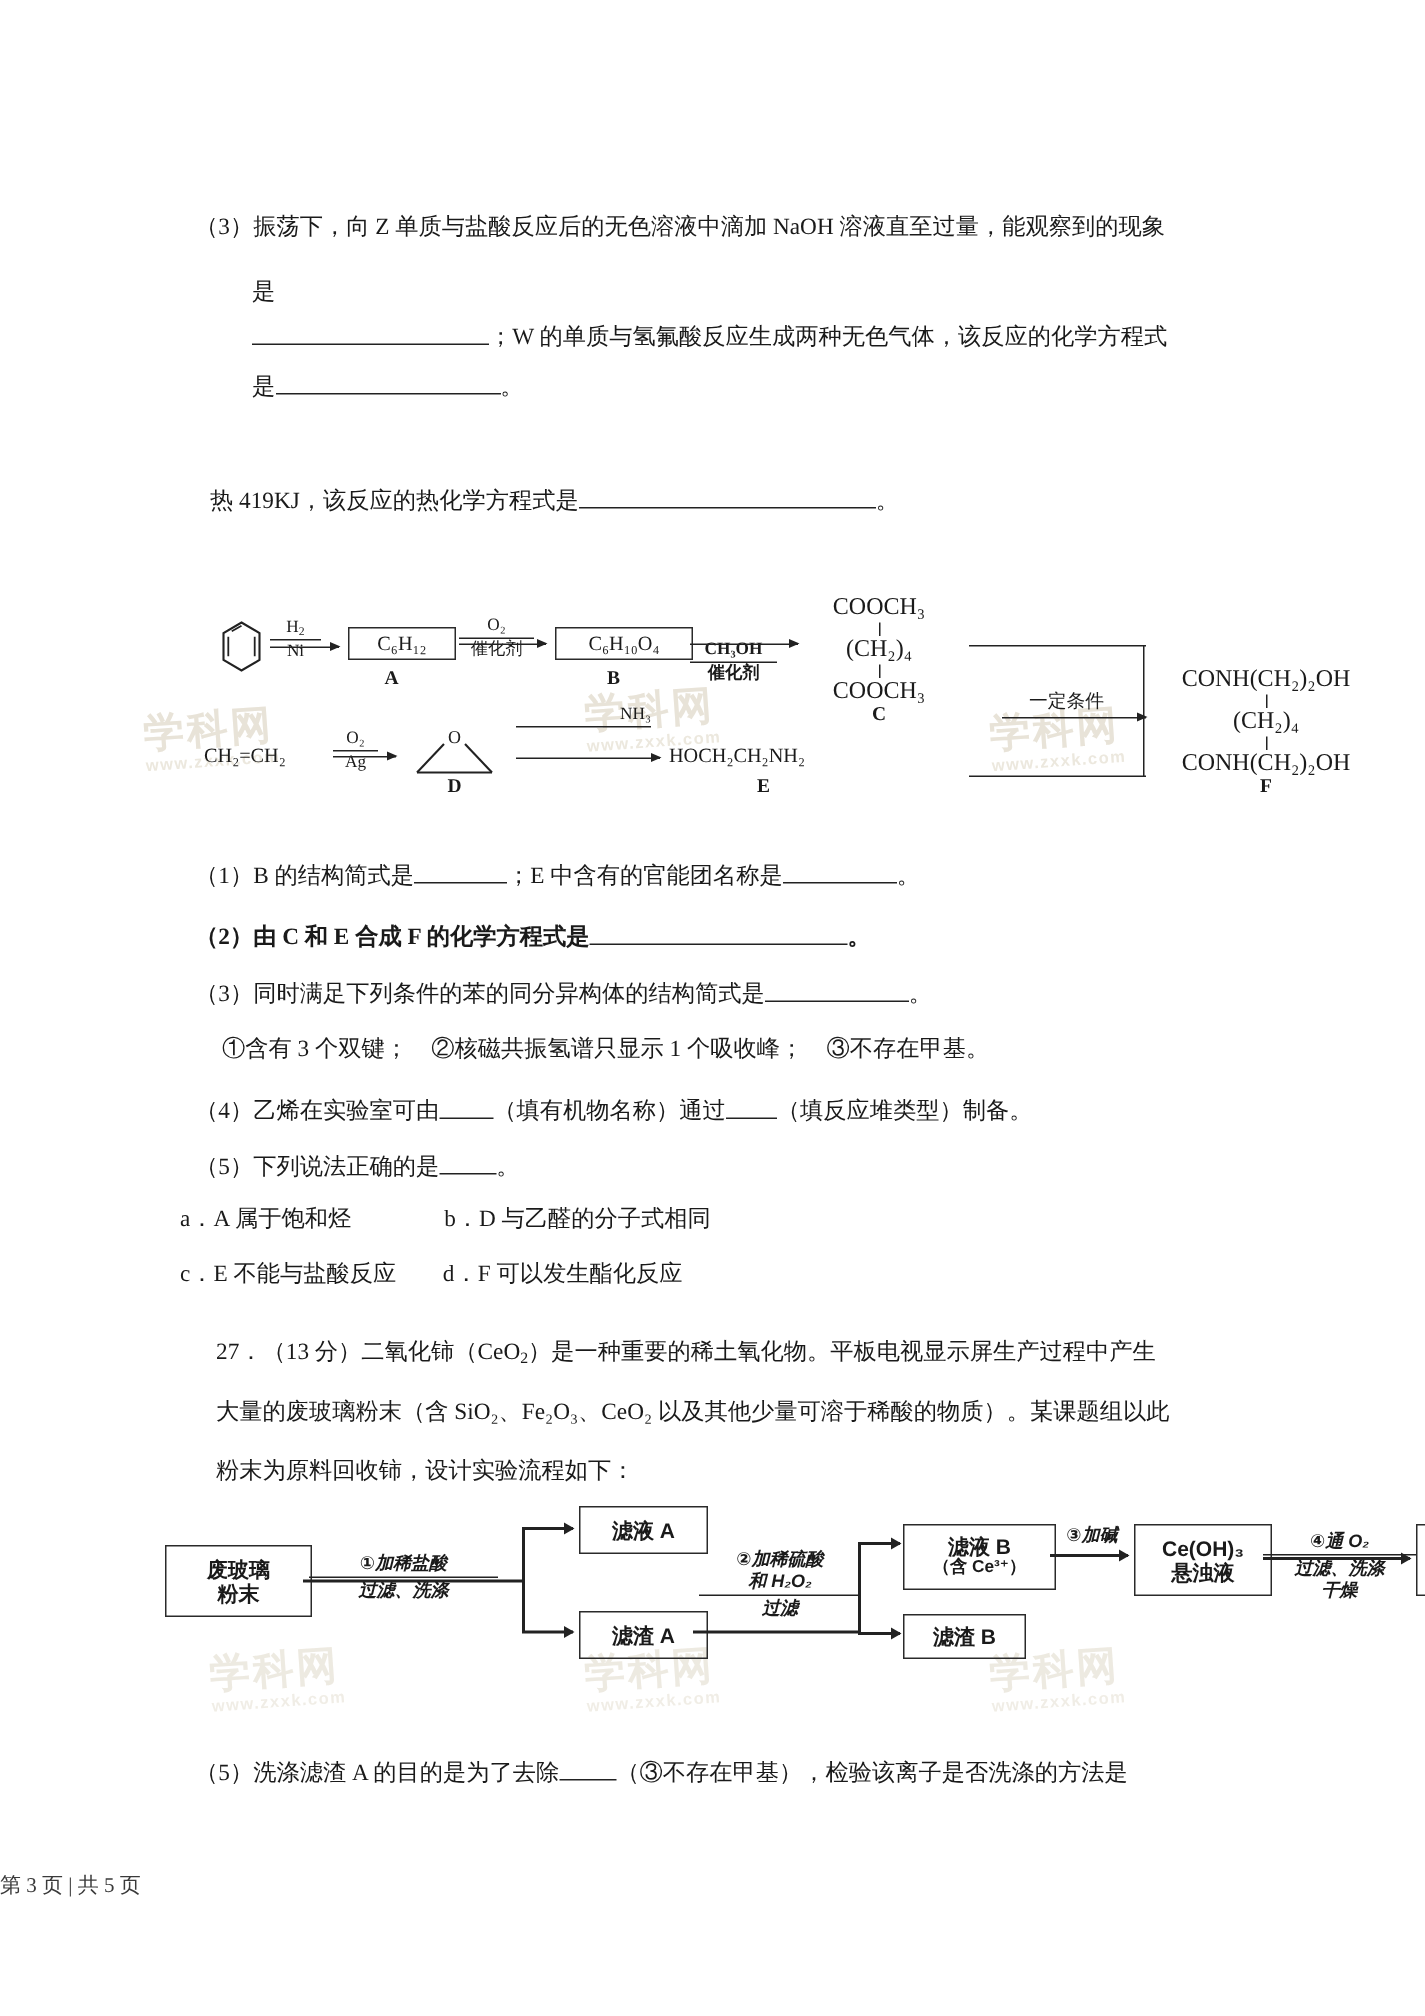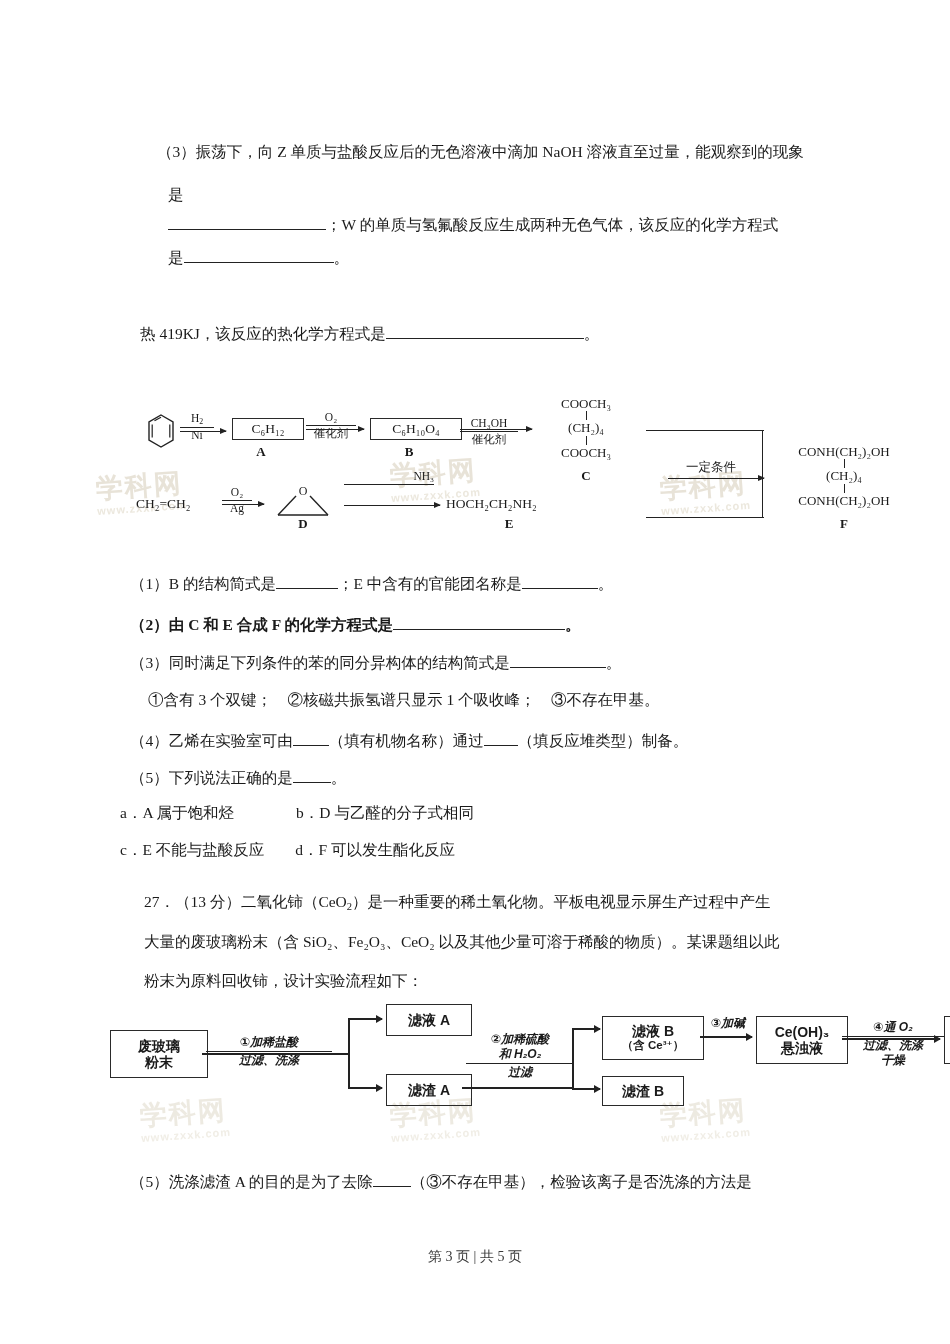--- a/index.html
+++ b/index.html
@@ -95,21 +95,21 @@
     position: absolute;
     right: -1px; top: -3.2px;
     border-left: 7px solid #222;
     border-top: 3.8px solid transparent;
     border-bottom: 3.8px solid transparent;
   }
   .vline { position:absolute; width:1.4px; background:#222; }
   .hline { position:absolute; height:1.4px; background:#222; }
   .struct {
     position: absolute;
-    font-size: 13px;
+    font-size: 16px;
     line-height: 1.18;
     text-align: center;
     white-space: nowrap;
   }
   .struct .bond { display:block; height:9px; position:relative; }
   .struct .bond::before {
     content:""; position:absolute; left:50%; top:0; width:1.3px; height:9px; background:#222;
   }
   .plain { position:absolute; font-size:13.5px; white-space:nowrap; }
 
@@ -149,21 +149,21 @@
     border-left:7px solid #222; border-top:4px solid transparent; border-bottom:4px solid transparent;
   }
   .fv { position:absolute; width:1.6px; background:#222; }
   .fh { position:absolute; height:1.6px; background:#222; }
 
   
   .footer {
     position:absolute;
     left:0; width:950px;
     top: 1248px;
-    text-align:center;
+    text-align:left;
     font-size: 14px;
     color:#3a3a3a;
   }
 </style>
 </head>
 <body>
 
 <div class="page">
 
   <div class="wm wm-1">
@@ -184,21 +184,21 @@
   </div>
   <div class="wm wm-5">
     <span class="zh">学科网</span>
     <span class="en">www.zxxk.com</span>
   </div>
   <div class="wm wm-6">
     <span class="zh">学科网</span>
     <span class="en">www.zxxk.com</span>
   </div>
 
-  <div class="line" style="left:157px; top:142px;">
+  <div class="line" style="left:130px; top:142px;">
     <span>（3）振荡下，向 Z 单质与盐酸反应后的无色溶液中滴加 NaOH 溶液直至过量，能观察到的现象</span>
   </div>
   <div class="line" style="left:168px; top:185px;">
     <span>是</span>
   </div>
   <div class="line" style="left:168px; top:213px;">
     <span class="blank" style="width:158px;"></span><span>；W 的单质与氢氟酸反应生成两种无色气体，该反应的化学方程式</span>
   </div>
   <div class="line" style="left:168px; top:246px;">
     <span>是</span><span class="blank" style="width:150px;"></span><span>。</span>
@@ -241,21 +241,21 @@
     </div>
     <div class="arrow" style="left:176px; top:31px; width:58px;"></div>
 
     <div class="sbox" style="left:240px; top:20px; width:78px;">
       <span>C₆H₁₀O₄</span>
     </div>
     <div class="slabel" style="left:240px; top:46px; width:78px;">
       <span>B</span>
     </div>
 
-    <div class="cond" style="left:330px; top:19px; width:58px;">
+    <div class="cond" style="left:330px; top:29px; width:58px;font-weight:bold;">
       <span class="top">CH₃OH</span>
       <span class="rule"></span>
       <span class="bot">催化剂</span>
     </div>
     <div class="arrow" style="left:330px; top:31px; width:72px;"></div>
 
     <div class="struct" style="left:402px; top:-2px; width:108px;">
       <span>COOCH₃</span>
       <span class="bond"></span>
       <span>(CH₂)₄</span>

